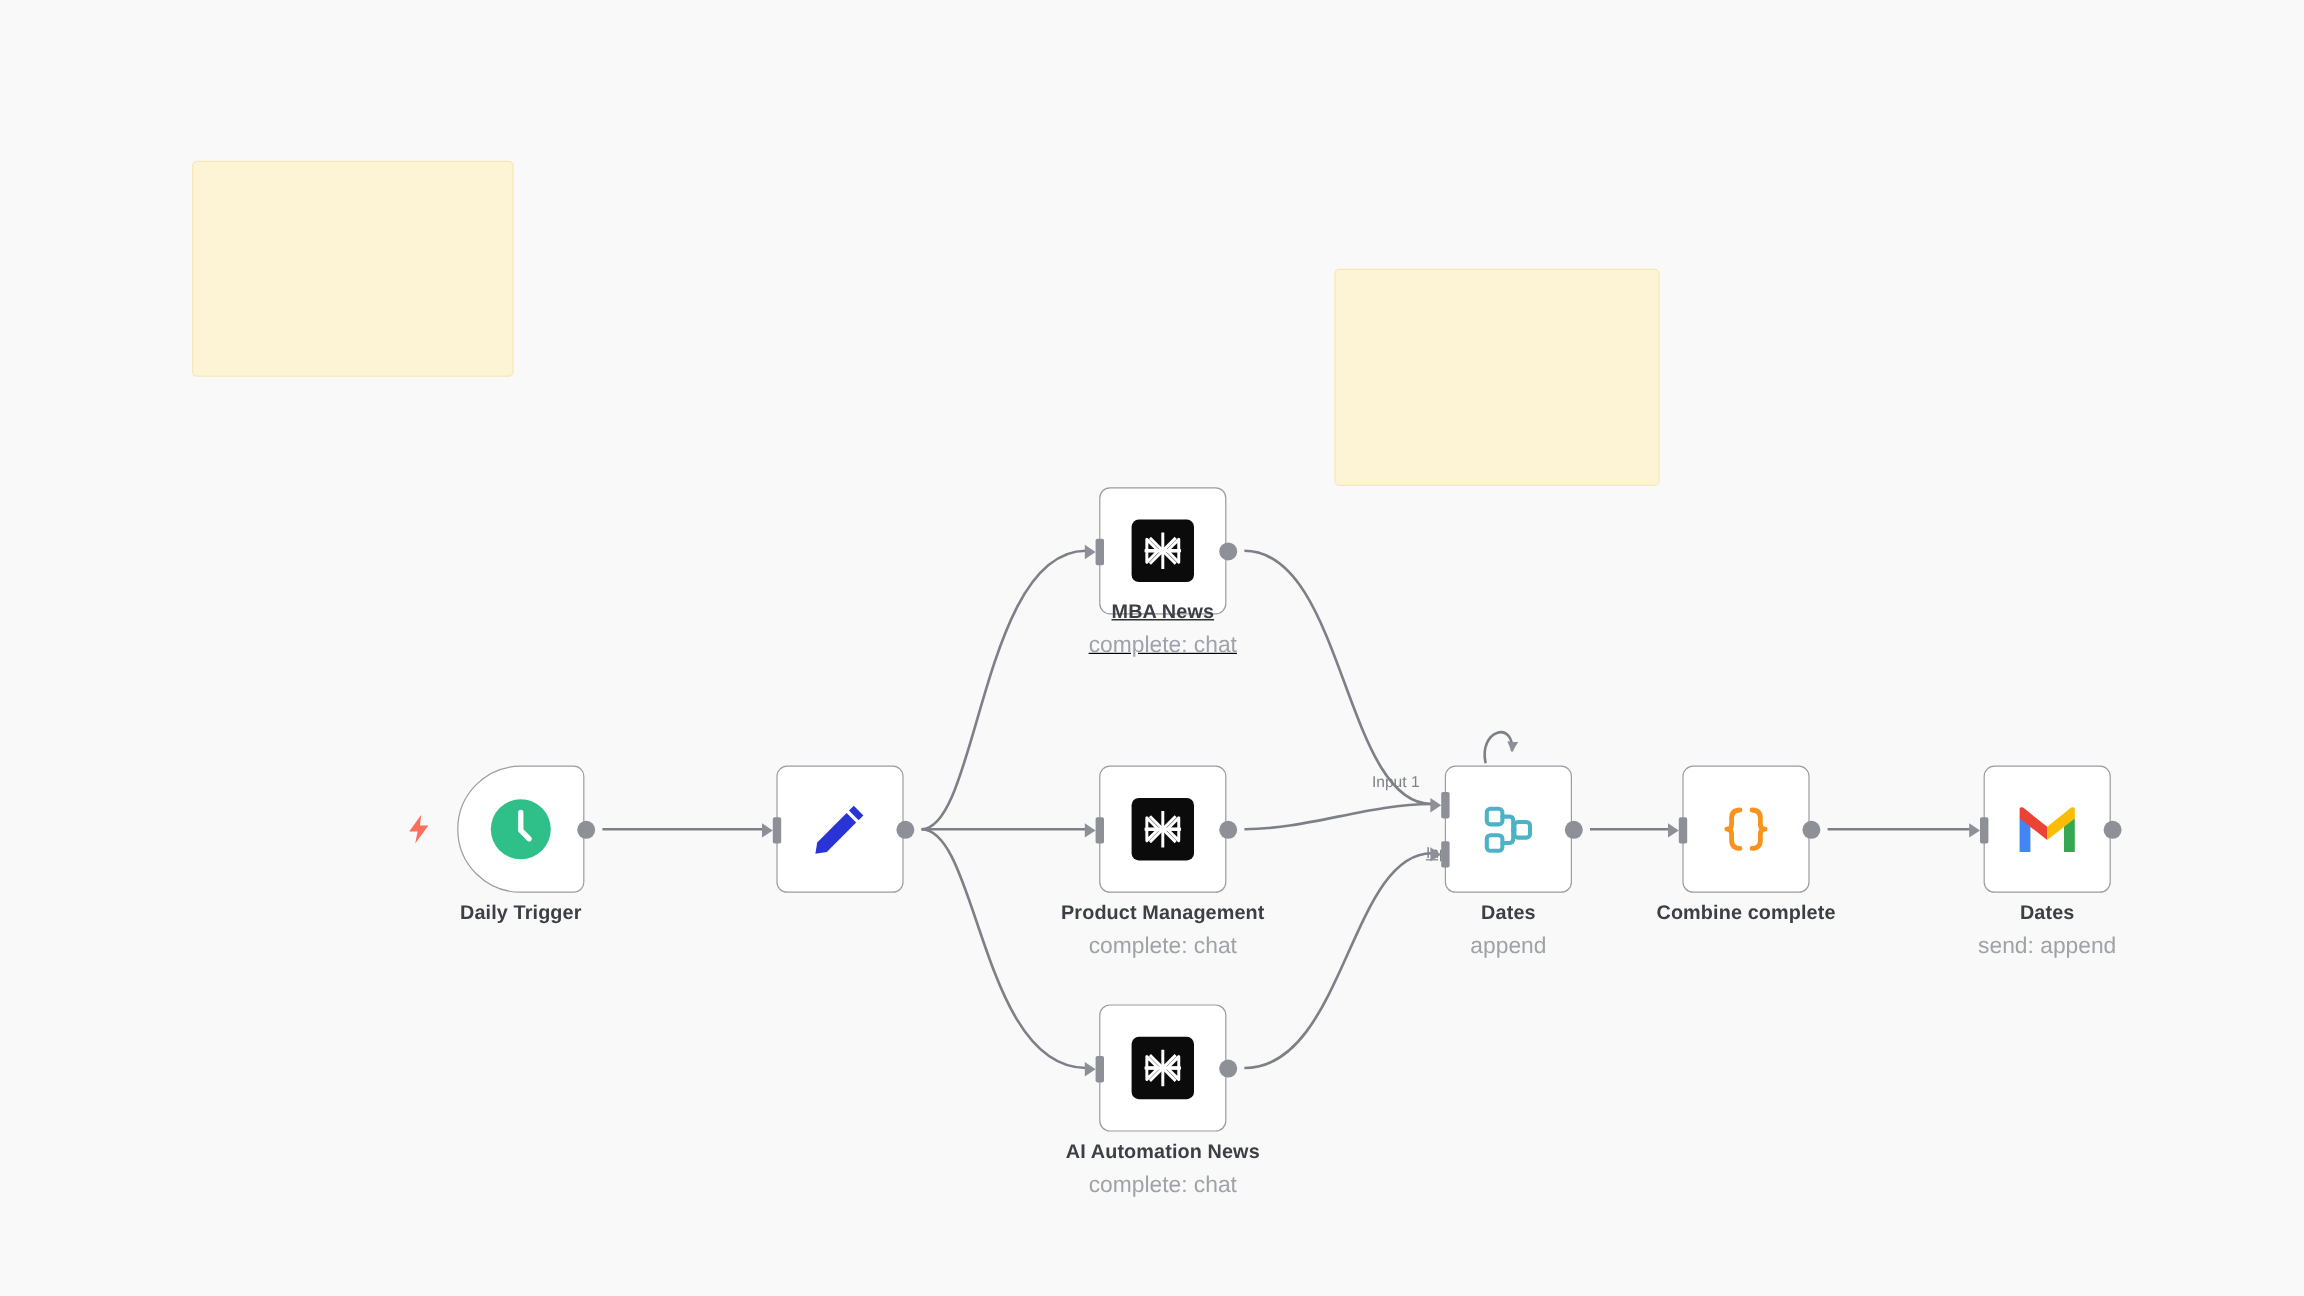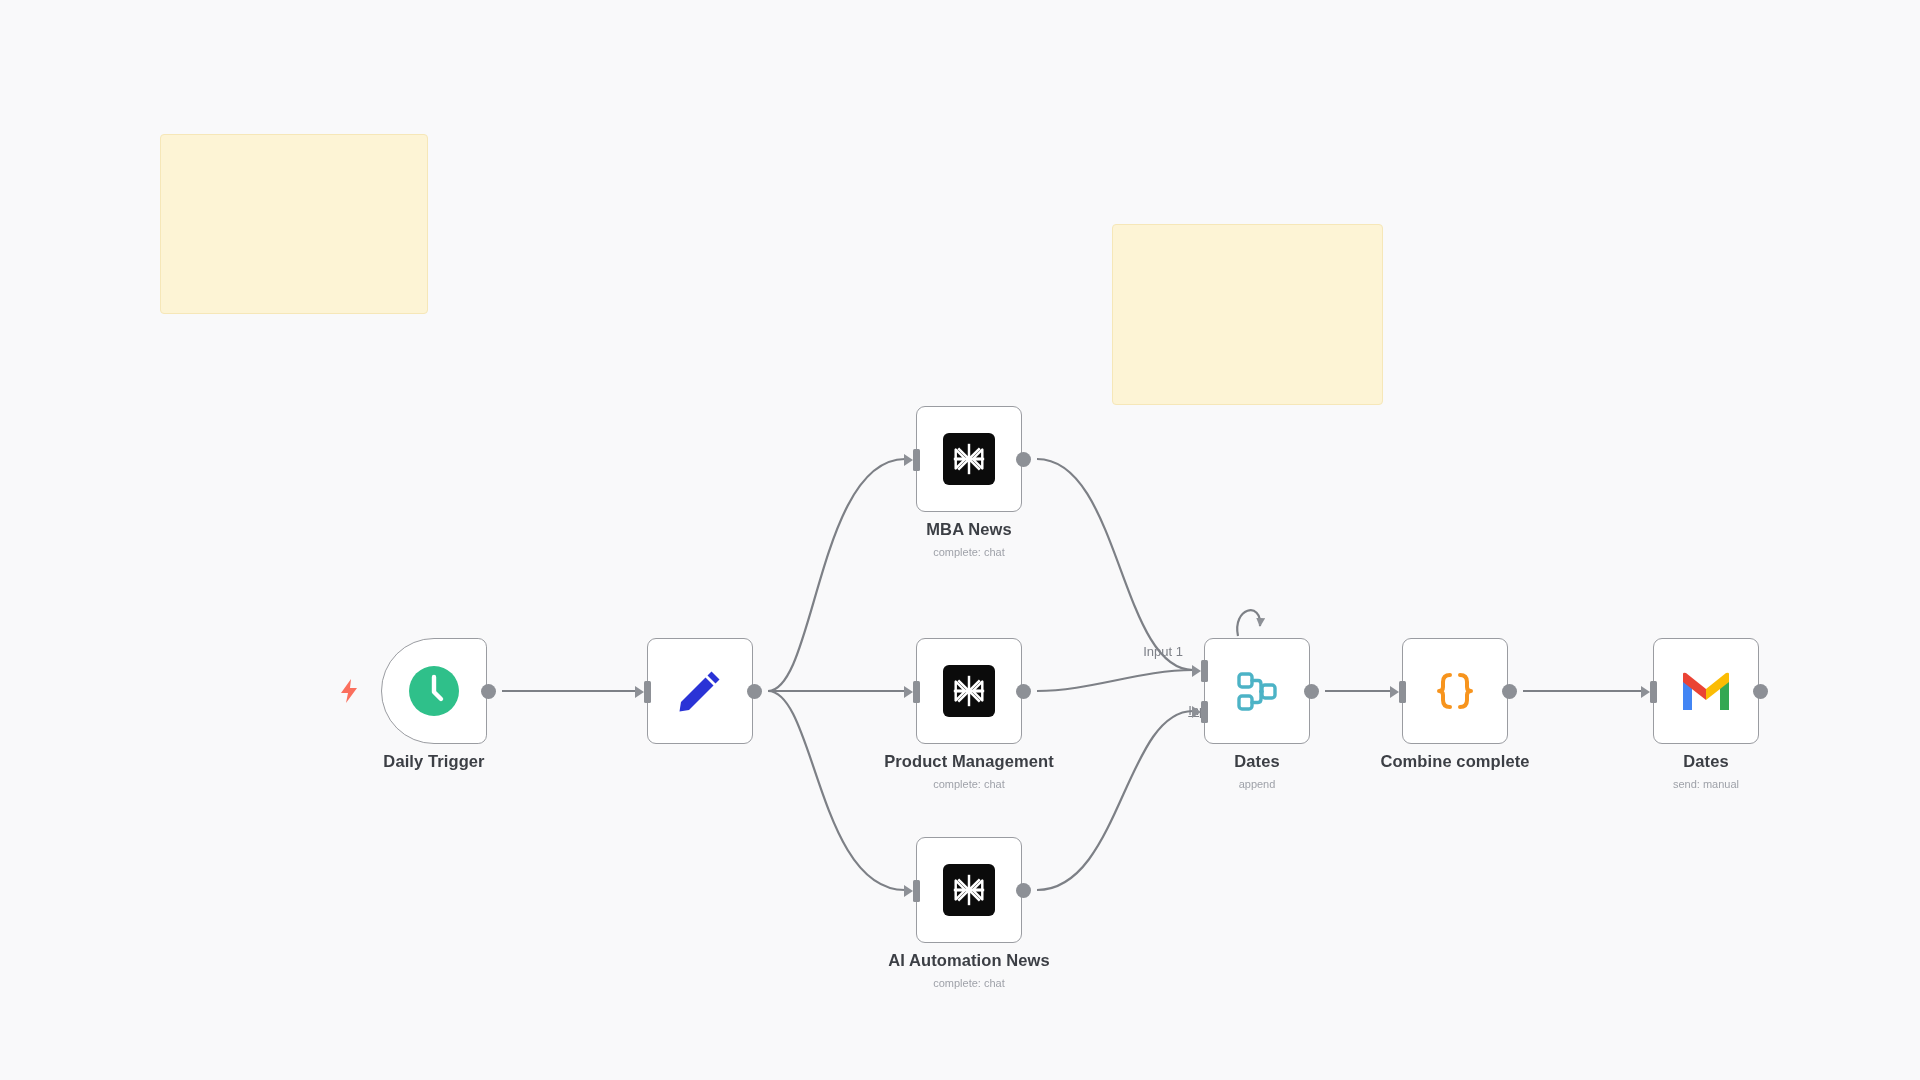--- a/index.html
+++ b/index.html
@@ -65,21 +65,21 @@
     pointer-events: none;
   }
   .caption .title {
     font-size: 16.5px;
     font-weight: 600;
     color: #3c3f45;
     letter-spacing: .1px;
     white-space: nowrap;
   }
   .caption .subtitle {
-    font-size: 11px;
+    font-size: 19px;
     font-weight: 400;
     color: #9fa2a9;
     margin-top: 7px;
     white-space: nowrap;
   }
 
   
   .port-in {
     position: absolute;
     width: 7px;
@@ -203,21 +203,21 @@
             <path d="M6 10 L6 20 L16 20 Z"></path>
             <path d="M34 10 L34 20 L24 20 Z"></path>
             <path d="M6 30 L6 20 L16 20 Z"></path>
             <path d="M34 30 L34 20 L24 20 Z"></path>
           </g>
         </svg>
       </div>
     </div>
     <div class="port-out" style="left:99px; top:45px;"></div>
   </div>
-  <div class="caption" style="left:819px; top:520px;">
+  <div class="caption" style="left:819px; top:501px;text-decoration:underline;">
     <div class="title">MBA News</div>
     <div class="subtitle">complete: chat</div>
   </div>
 
   <div class="node" id="node-product-management" style="left:916px; top:638px;">
     <div class="port-in" style="left:-4px; top:42px;"></div>
     <div class="node-icon">
       <div class="anthropic-sq">
         <svg width="38" height="38" viewBox="0 0 40 40">
           <g stroke="#ffffff" stroke-width="2.6" fill="none" stroke-linejoin="round">
@@ -313,16 +313,16 @@
         <path d="M41 40 L41 12 L50 12 L50 40 Z" fill="#34a853"></path>
         <path d="M4 12 L4 4 Q4 2 7 3 L27 19 L27 30 Z" fill="#ea4335"></path>
         <path d="M50 12 L50 4 Q50 2 47 3 L27 19 L27 30 Z" fill="#fbbc04"></path>
         <path d="M4 12 L27 30 L50 12 L50 19 L27 37 L4 19 Z" fill="#c5221f" opacity="0"></path>
       </svg>
     </div>
     <div class="port-out" style="left:99px; top:45px;"></div>
   </div>
   <div class="caption" style="left:1556px; top:752px;">
     <div class="title">Dates</div>
-    <div class="subtitle">send: manual</div>
+    <div class="subtitle">send: append</div>
   </div>
 
 </div>
 
 </body></html>

